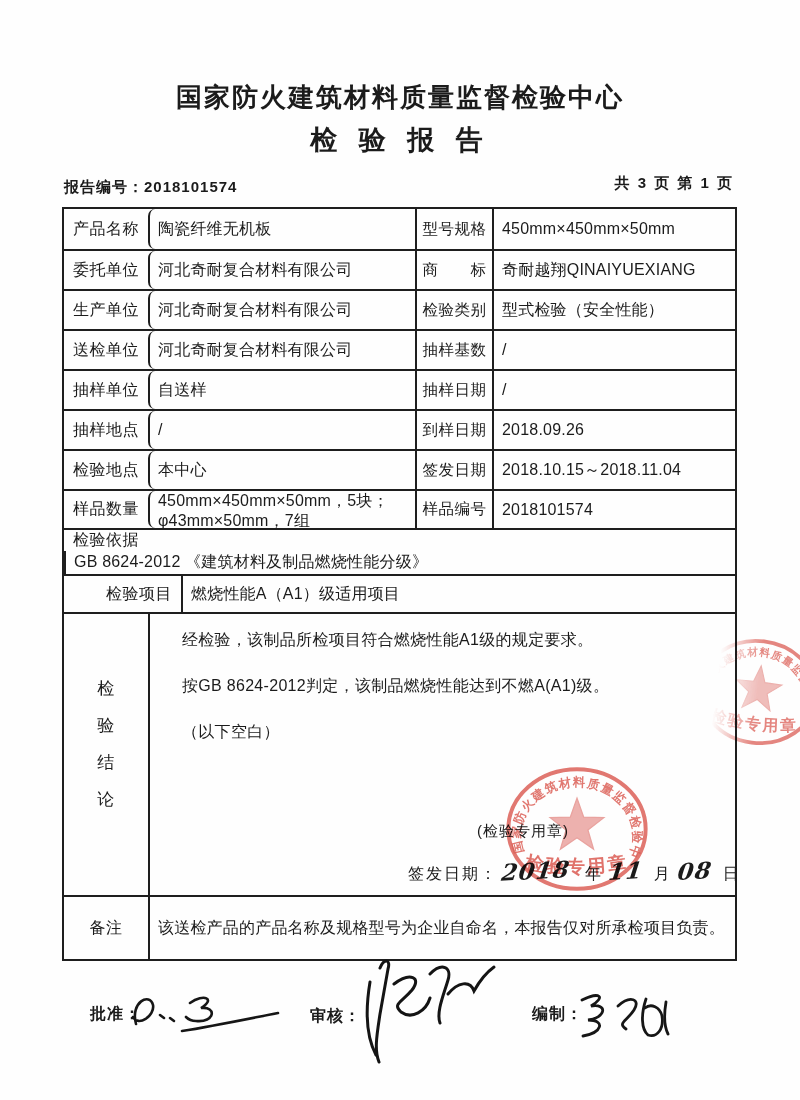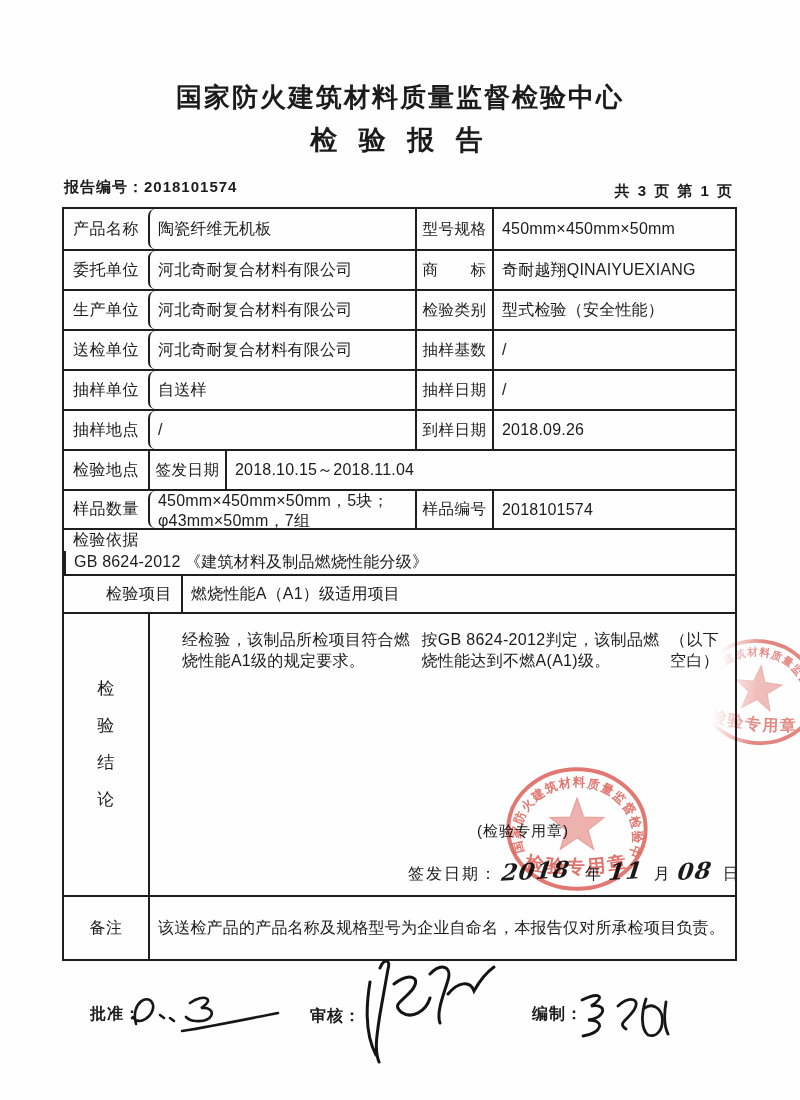--- a/index.html
+++ b/index.html
@@ -7,40 +7,40 @@
     position:relative; width:800px; height:1100px; margin:0 auto;
     background:#fefefe; overflow:hidden;
     font-family:"Liberation Sans", sans-serif; color:#1b1b1b;
     -webkit-font-smoothing:antialiased;
   }
   .abs{position:absolute;}
   .doc-title{left:0; right:0; top:80px; text-align:center; font-size:26px; font-weight:bold; letter-spacing:2px;}
   .doc-subtitle{left:0; right:0; top:122px; text-align:center; font-size:27px; font-weight:bold; letter-spacing:7px;}
   .report-line{left:64px; top:178px; font-size:15px; font-weight:bold; letter-spacing:1px;}
   .report-no{font-weight:bold;}
-  .page-info{right:66px; top:182px; font-size:15px; font-weight:bold; letter-spacing:2px;}
+  .page-info{right:66px; top:174px; font-size:15px; font-weight:bold; letter-spacing:2px;}
 
   
   .tbl{left:62px; top:207px; width:671px; border:2px solid #1e1e1e; background:transparent;}
   .row{display:flex; border-top:2px solid #1e1e1e; box-sizing:border-box;}
   .row:first-child{border-top:none;}
   .cell{box-sizing:border-box; display:flex; align-items:center; font-size:16px; overflow:hidden;}
   .lab{justify-content:center; text-align:center; letter-spacing:0.5px;}
   .val{justify-content:flex-start; padding-left:8px; padding-right:4px; letter-spacing:0.2px;}
   .c1{width:84px;}
   .c2{width:267px; border-left:2px solid #1e1e1e;border-radius:7px;}
   .c3{width:77px; border-left:2px solid #1e1e1e; font-size:15.5px;}
   .c4{flex:1; border-left:2px solid #1e1e1e;}
   .h41{height:40px;} .h39{height:39px;} .h59{height:46px;flex-direction:column;} .h38{height:38px;padding-left:33px;}
   .h283{height:283px;} .h64{height:64px;}
   .wrapval{line-height:20px; padding-top:2px;}
 
   .concl-label{flex-direction:column; justify-content:center; gap:14px; font-size:17px; padding:34px 0 56px 0;}
   .concl-label span{display:block;}
-  .concl-body{flex-direction:row; align-items:stretch; justify-content:flex-start; position:relative; padding:16px 8px 0 32px;}
+  .concl-body{flex-direction:column; align-items:stretch; justify-content:flex-start; position:relative; padding:16px 8px 0 32px;}
   .concl-body p{margin:0 0 25px 0; font-size:16px; letter-spacing:0.3px;}
   .seal-note{position:absolute; left:327px; top:208px; font-size:15px; letter-spacing:1px; z-index:2;}
   .signline{position:absolute; left:258px; top:243px; z-index:2; font-size:16px; white-space:nowrap;}
   .signline .printed{font-size:16px; letter-spacing:2px;}
   .hand{font-family:"DejaVu Serif", serif; font-style:italic; font-weight:bold; font-size:23px; display:inline-block; transform:skewX(-10deg) rotate(-3deg); letter-spacing:1px;}
   .hy{margin:0 2px 0 10px;} .hm{margin:0 2px 0 6px;} .hd{margin:0 0 0 6px;}
 
   
   .stamp{mix-blend-mode:multiply; opacity:0.88; z-index:3; pointer-events:none;}
   .stamp-main{left:489px; top:754px; width:176px; height:150px;}
@@ -93,20 +93,21 @@
       <div class="cell val c4">/</div>
     </div>
     <div class="row h41">
       <div class="cell lab c1">抽样地点</div>
       <div class="cell val c2">/</div>
       <div class="cell lab c3">到样日期</div>
       <div class="cell val c4">2018.09.26</div>
     </div>
     <div class="row h41">
       <div class="cell lab c1">检验地点</div>
+      <div class="cell val c2">本中心</div>
       <div class="cell lab c3">签发日期</div>
       <div class="cell val c4">2018.10.15～2018.11.04</div>
     </div>
     <div class="row h39">
       <div class="cell lab c1">样品数量</div>
       <div class="cell val c2 wrapval">450mm×450mm×50mm，5块；φ43mm×50mm，7组</div>
       <div class="cell lab c3">样品编号</div>
       <div class="cell val c4">2018101574</div>
     </div>
 

